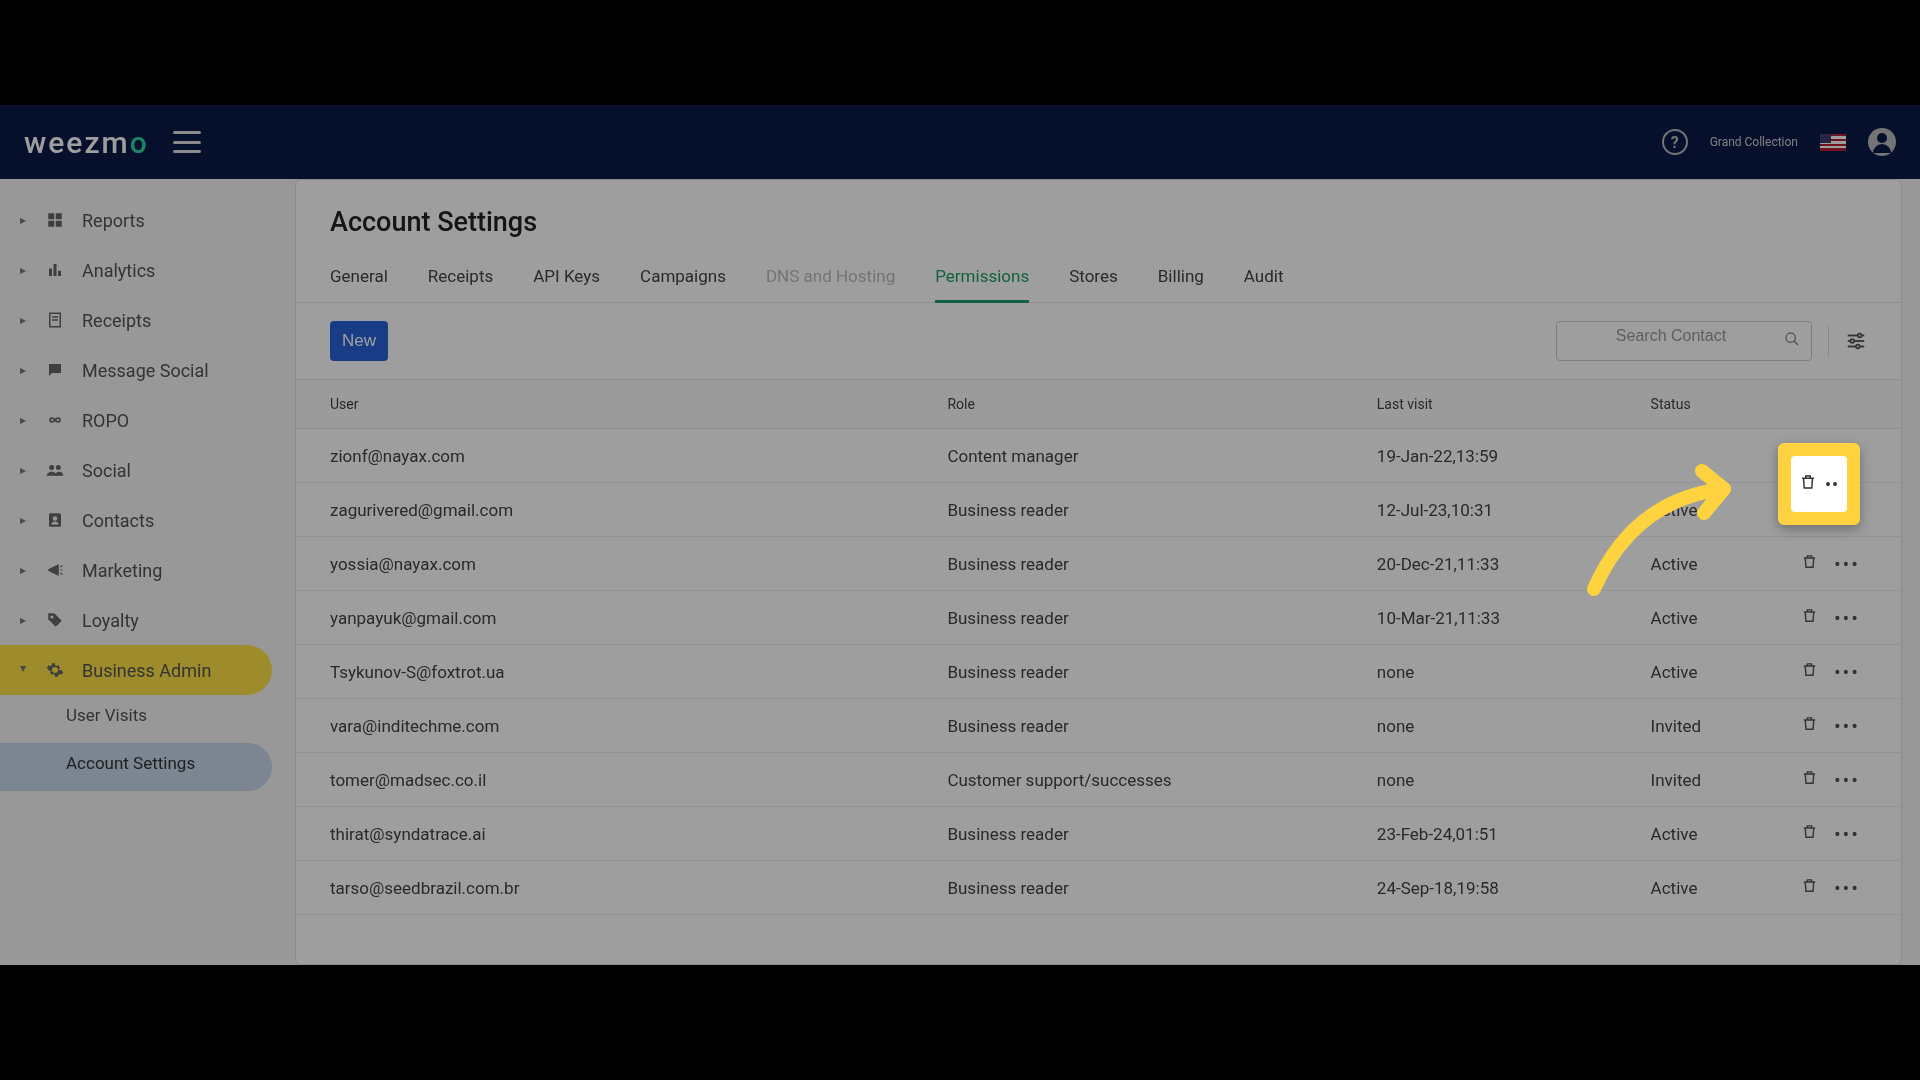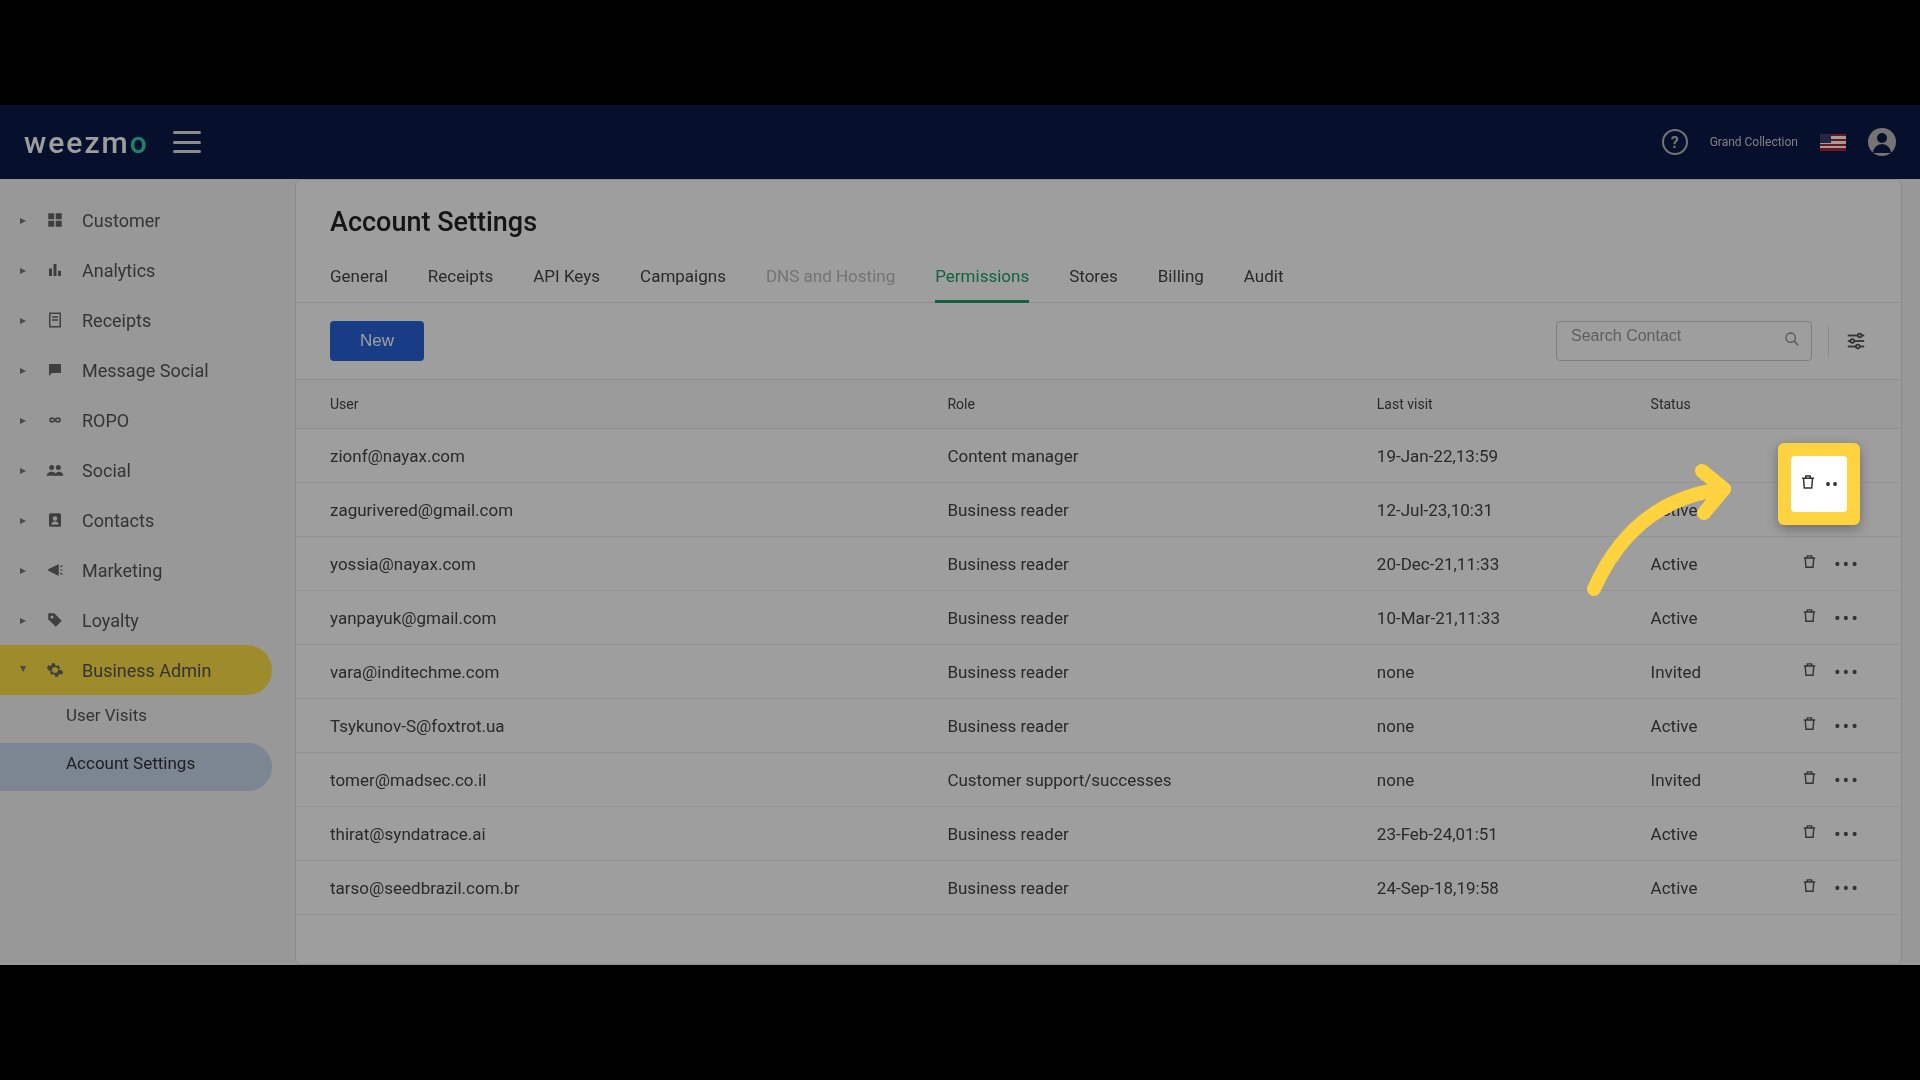--- a/index.html
+++ b/index.html
@@ -30,24 +30,24 @@
   .side-sub.active { background: #c8d7ec; border-radius: 0 28px 28px 0; margin-right: 8px; color: #333; }
   
   .main { position: absolute; top: 74px; left: 295px; right: 18px; bottom: 0; background: #fff; border: 1px solid #e0e0e0; border-radius: 6px; padding: 26px 0 0 0; overflow: hidden; }
   .page-title { font-size: 27px; font-weight: 500; color: #222; padding: 0 34px 18px; }
   .tabs { display: flex; gap: 40px; padding: 0 34px; border-bottom: 1px solid #e8e8e8; }
   .tab { padding: 10px 0 16px; font-size: 17px; color: #444; cursor: pointer; position: relative; }
   .tab.disabled { color: #bbb; cursor: default; }
   .tab.active { color: #1f9d6b; }
   .tab.active::after { content: ""; position: absolute; left: 0; right: 0; bottom: -1px; height: 3px; background: #1f9d6b; }
   .toolbar { display: flex; align-items: center; padding: 18px 34px; gap: 16px; }
-  .new-btn { background: #2962d9; color: #fff; border: none; border-radius: 4px; padding: 10px 30px; font-size: 17px; cursor: pointer; }
+  .new-btn { background: #2962d9; color: #fff; border: none; border-radius: 4px; padding: 10px 12px; font-size: 17px; cursor: pointer; }
   .spacer { flex: 1; }
   .search-box { position: relative; }
-  .search-box input { width: 256px; height: 40px; border: 1px solid #ccc; border-radius: 4px; padding: 0 40px 11px 14px; font-size: 16px; background: #fff; color: #333; }
+  .search-box input { width: 256px; height: 40px; border: 1px solid #ccc; border-radius: 4px; padding: 0 40px 11px 14px; font-size: 16px; background: #fff; color: #333; text-align: center; }
   .search-box input::placeholder { color: #999; }
   .search-box .mag { position: absolute; right: 12px; top: 50%; transform: translateY(-50%); color: #888; }
   .divider-v { width: 1px; height: 30px; background: #ddd; }
   .filter-icon svg { display: block; }
   
   .table { width: 100%; border-collapse: collapse; }
   .table th { text-align: left; font-weight: 400; color: #444; font-size: 14px; padding: 16px 18px; border-top: 1px solid #e5e5e5; border-bottom: 1px solid #e5e5e5; background: #fafafa; }
   .table th:first-child, .table td:first-child { padding-left: 34px; }
   .table td { padding: 16px 18px; font-size: 17px; color: #444; border-bottom: 1px solid #eee; }
   .table .col-user { width: 590px; }
@@ -96,21 +96,21 @@
     <div class="side-item">
       <span class="chev">▸</span>
       <span class="ico">
           <svg width="18" height="18" viewBox="0 0 24 24" fill="#666">
             <rect x="3" y="3" width="8" height="8"></rect>
             <rect x="13" y="3" width="8" height="8"></rect>
             <rect x="3" y="13" width="8" height="8"></rect>
             <rect x="13" y="13" width="8" height="8"></rect>
           </svg>
         </span>
-      <span>Customer</span>
+      <span>Reports</span>
     </div>
     <div class="side-item">
       <span class="chev">▸</span>
       <span class="ico">
           <svg width="18" height="18" viewBox="0 0 24 24" fill="#666">
             <rect x="4" y="10" width="4" height="10"></rect>
             <rect x="10" y="4" width="4" height="16"></rect>
             <rect x="16" y="13" width="4" height="7"></rect>
           </svg>
         </span>
@@ -304,38 +304,38 @@
             <td class="col-actions">
               <div class="row-actions">
                 <span class="trash"><svg width="17" height="17" viewBox="0 0 24 24" fill="none" stroke="#555" stroke-width="2">
                     <path d="M4 7h16M9 7V4h6v3M6 7l1 13h10l1-13"></path>
                   </svg></span>
                 <span class="more more-dots">•••</span>
               </div>
             </td>
           </tr>
           <tr>
+            <td class="col-user">Tsykunov-S@foxtrot.ua</td>
+            <td class="col-role">Business reader</td>
+            <td class="col-visit">none</td>
+            <td class="col-status status-active">Active</td>
+            <td class="col-actions">
+              <div class="row-actions">
+                <span class="trash"><svg width="17" height="17" viewBox="0 0 24 24" fill="none" stroke="#555" stroke-width="2">
+                    <path d="M4 7h16M9 7V4h6v3M6 7l1 13h10l1-13"></path>
+                  </svg></span>
+                <span class="more more-dots">•••</span>
+              </div>
+            </td>
+          </tr>
+          <tr>
             <td class="col-user">vara@inditechme.com</td>
             <td class="col-role">Business reader</td>
             <td class="col-visit">none</td>
             <td class="col-status status-invited">Invited</td>
-            <td class="col-actions">
-              <div class="row-actions">
-                <span class="trash"><svg width="17" height="17" viewBox="0 0 24 24" fill="none" stroke="#555" stroke-width="2">
-                    <path d="M4 7h16M9 7V4h6v3M6 7l1 13h10l1-13"></path>
-                  </svg></span>
-                <span class="more more-dots">•••</span>
-              </div>
-            </td>
-          </tr>
-          <tr>
-            <td class="col-user">Tsykunov-S@foxtrot.ua</td>
-            <td class="col-role">Business reader</td>
-            <td class="col-visit">none</td>
-            <td class="col-status status-active">Active</td>
             <td class="col-actions">
               <div class="row-actions">
                 <span class="trash"><svg width="17" height="17" viewBox="0 0 24 24" fill="none" stroke="#555" stroke-width="2">
                     <path d="M4 7h16M9 7V4h6v3M6 7l1 13h10l1-13"></path>
                   </svg></span>
                 <span class="more more-dots">•••</span>
               </div>
             </td>
           </tr>
           <tr>

